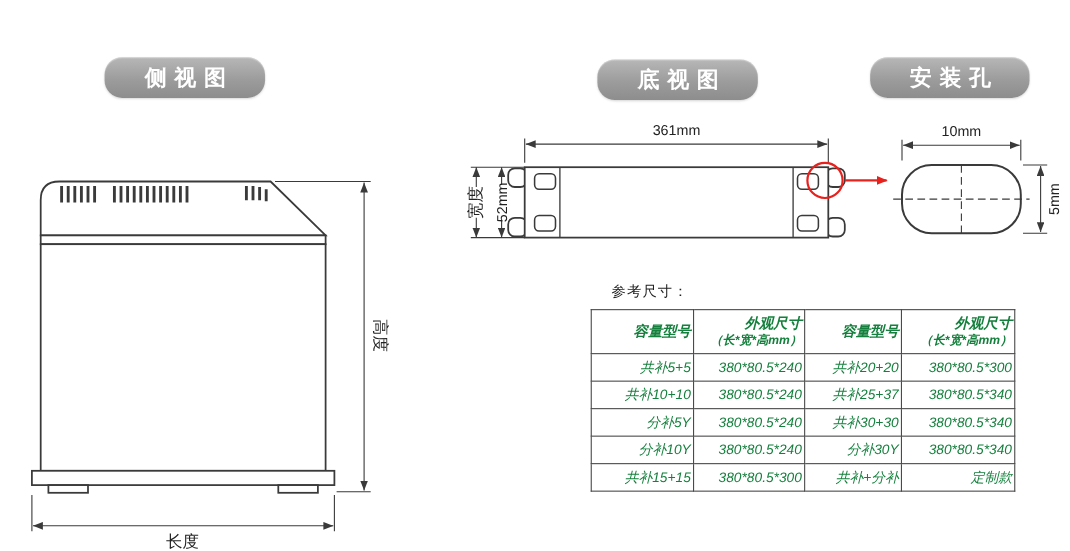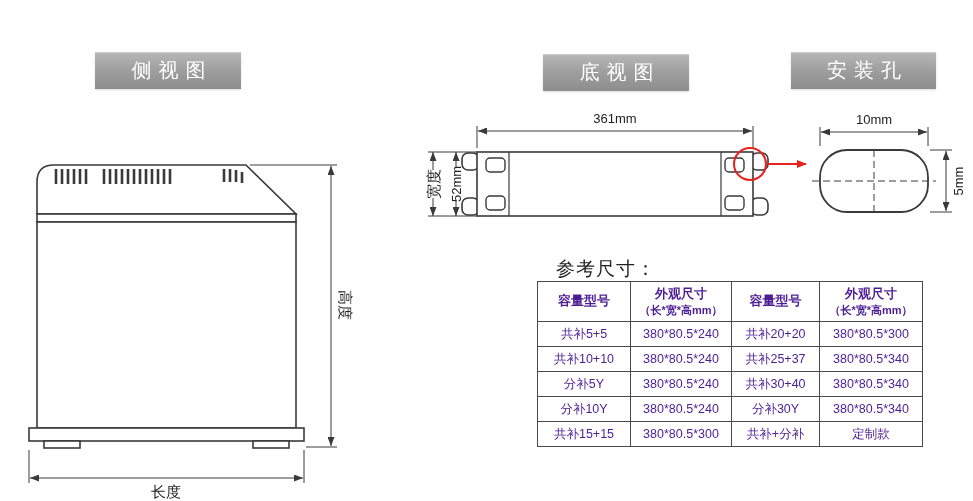--- a/index.html
+++ b/index.html
@@ -1,39 +1,39 @@
 <!DOCTYPE html>
 <html><head>
 <meta charset="utf-8">
 <style>
   * { margin:0; padding:0; box-sizing:border-box; }
   html,body { background:#ffffff; }
   body { width:973px; height:501px; font-family:"Liberation Sans", sans-serif; }
   .canvas { position:relative; width:973px; height:501px; background:#fff; overflow:hidden; }
 
   .badge {
-    position:absolute; height:37px; border-radius:0;
+    position:absolute; height:37px; border-radius:16px;
     background:linear-gradient(180deg,#b7b7b7 0%,#9c9c9c 55%,#8d8d8d 100%);
     box-shadow: inset 0 1px 1px rgba(255,255,255,.35), 0 1px 2px rgba(0,0,0,.15);
-    color:#ffffff; font-size:20px; font-weight:normal; letter-spacing:7px;
+    color:#ffffff; font-size:20px; font-weight:bold; letter-spacing:7px;
     display:flex; align-items:center; justify-content:center;
   }
   .badge span { transform:translateX(4px); white-space:nowrap; }
   .badge-side   { left:95px;  top:52px; width:146px; }
   .badge-bottom { left:501px; top:54px; width:146px;margin-left:42px; }
   .badge-mount  { left:791px; top:52px; width:145px; }
 
   .drawing { position:absolute; left:0; top:0; }
   svg text { font-family:"Liberation Sans", sans-serif; fill:#222; stroke:none; font-size:13px; }
   svg text.lg { font-size:15px; }
 
-  .caption { position:absolute; left:556px; top:256px; font-size:19px; color:#222; letter-spacing:1px; }
+  .caption { position:absolute; left:556px; top:256px; font-size:13px; color:#222; letter-spacing:1px; }
 
   .spec-table { position:absolute; left:537px; top:281px; border-collapse:collapse; table-layout:fixed; background:#fff; }
-  .spec-table th, .spec-table td { border:1px solid #4a4a4a; text-align:center; vertical-align:middle; color:#4c1d95; padding:0 2px; }
+  .spec-table th, .spec-table td { border:1px solid #4a4a4a; text-align:right; vertical-align:middle; color:#15803d; padding:0 2px;font-style:italic; }
   .spec-table th { font-size:13px; font-weight:bold; height:40px; line-height:1.3; }
   .spec-table th .sub { font-size:11px; font-weight:bold; }
   .spec-table td { font-size:12.5px; height:25px; }
 </style>
 </head>
 <body>
 
 <div class="canvas">
 
   <div class="badge badge-side">
@@ -159,21 +159,21 @@
       </tr>
       <tr>
         <td>共补10+10</td>
         <td>380*80.5*240</td>
         <td>共补25+37</td>
         <td>380*80.5*340</td>
       </tr>
       <tr>
         <td>分补5Y</td>
         <td>380*80.5*240</td>
-        <td>共补30+40</td>
+        <td>共补30+30</td>
         <td>380*80.5*340</td>
       </tr>
       <tr>
         <td>分补10Y</td>
         <td>380*80.5*240</td>
         <td>分补30Y</td>
         <td>380*80.5*340</td>
       </tr>
       <tr>
         <td>共补15+15</td>

